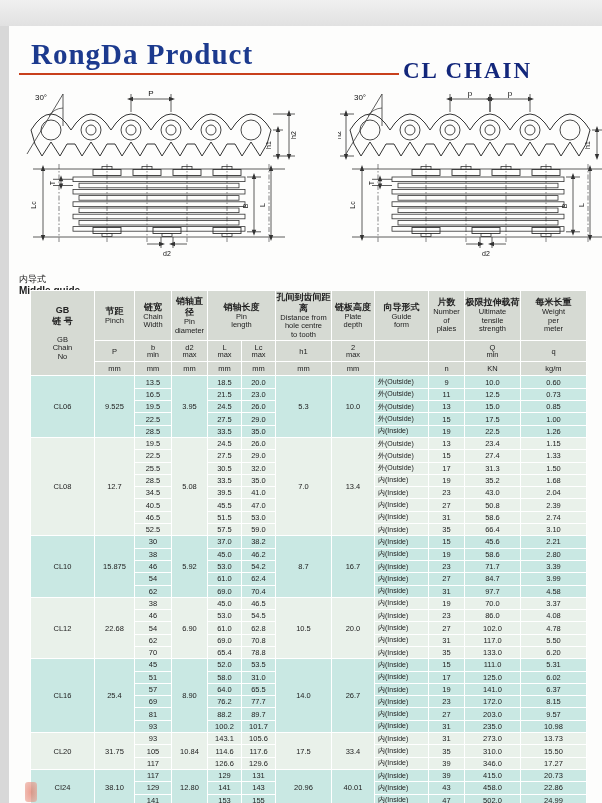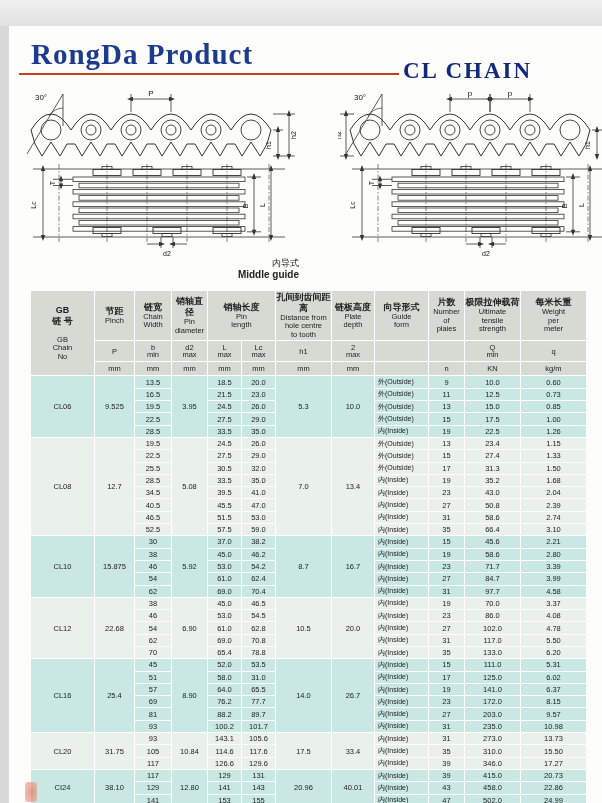--- a/index.html
+++ b/index.html
@@ -19,21 +19,21 @@
   .rule{position:absolute;left:10px;top:47px;width:380px;height:2px;background:#c8401c;}
   .product{
     position:absolute;left:394px;top:32px;margin:0;
     font-family:"Liberation Serif",serif;font-weight:bold;
     font-size:23px;color:#13277b;letter-spacing:2px;text-align:right;
   }
 
   .diagrams{position:absolute;left:10px;top:62px;display:flex;gap:39px;}
   .diagrams figure{margin:0;width:280px;}
   .diagrams svg{display:block;}
-  .diagrams figcaption{text-align:right;color:#222;margin-top:0;line-height:1.25;}
+  .diagrams figcaption{text-align:left;color:#222;margin-top:16px;line-height:1.25;}
   .cap-cn{display:block;font-size:9px;}
   .cap-en{display:block;font-size:10px;font-weight:bold;}
 
   table.spec{
     position:absolute;left:21px;top:264px;width:556px;
     border-collapse:collapse;table-layout:fixed;
     border:1px solid #c2c8c2;
   }
   .spec th,.spec td{border:1px solid #ffffff;overflow:hidden;}
   .spec thead th{background:#d6dad3;font-weight:normal;color:#222;vertical-align:middle;padding:1px 0;}

